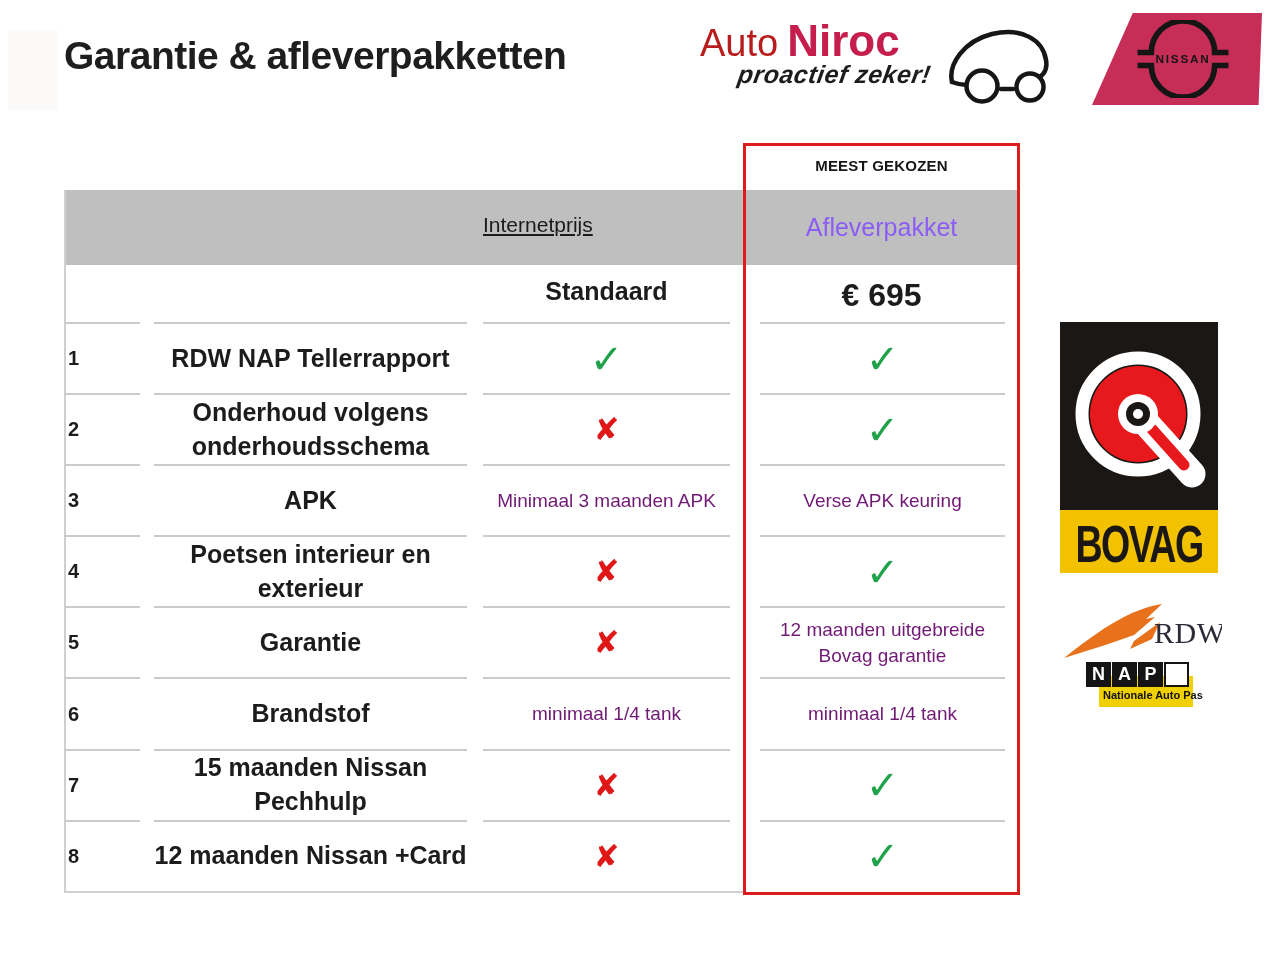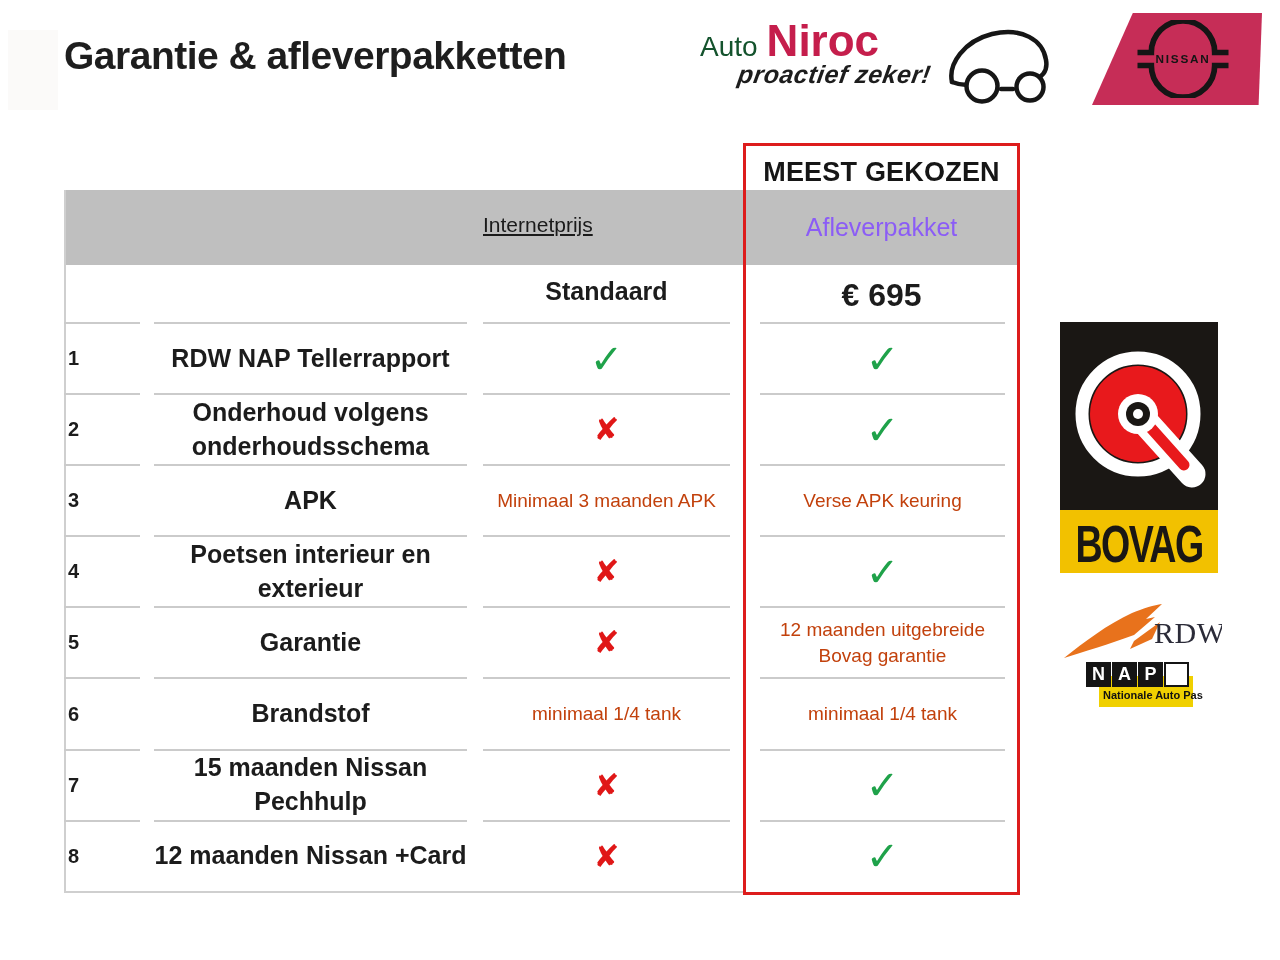--- a/index.html
+++ b/index.html
@@ -4,56 +4,56 @@
 <style>
   html,body{margin:0;padding:0;background:#ffffff;}
   .page{position:relative;width:1280px;height:960px;background:#fff;overflow:hidden;
         font-family:"Liberation Sans",sans-serif;color:#1c1c1c;}
   .abs{position:absolute;}
 
   
   .title{left:64px;top:34px;font-size:39px;font-weight:700;letter-spacing:-0.5px;color:#1e1e1e;}
   .brand{left:700px;top:16px;width:250px;height:100px;}
   .brand-line{white-space:nowrap;}
-  .brand-auto{font-size:28px;font-weight:400;color:#14532d;}
+  .brand-auto{font-size:38px;font-weight:400;color:#b91c1c;}
   .brand-niroc{font-size:44px;font-weight:700;color:var(--niroc,#c51e4c);margin-left:9px;margin-top:12px;}
   .brand-tagline{margin:-6px 0 0 38px;font-size:25px;font-style:italic;font-weight:700;
                  transform:skewX(-9deg);letter-spacing:0.5px;color:#1d1d1d;}
   .car-sketch{left:940px;top:20px;width:114px;height:90px;}
   .nissan-badge{left:1092px;top:13px;width:170px;height:92px;background:var(--nissan-bg,#c62d57);
                 clip-path:polygon(24% 0,100% 0,98% 100%,0 100%);}
   .nissan-emblem{position:absolute;left:30px;top:7px;width:122px;height:78px;}
   .faint-artifact{left:8px;top:30px;width:50px;height:80px;background:#fbfaf9;}
 
   
   .tbl-left-border{left:64px;top:190px;width:2px;height:703px;background:#cfcfcf;}
   .tbl-bottom-border{left:64px;top:891px;width:681px;height:2px;background:#cfcfcf;}
   .band-left{left:66px;top:190px;width:677px;height:75px;background:var(--band,#bfbfbf);}
   .hdr-std{left:483px;top:213px;width:247px;text-align:left;font-size:21px;color:#1b1b1b;text-decoration:underline;}
   .sub-std{left:483px;top:277px;width:247px;text-align:center;font-size:25px;font-weight:700;}
   .promo-box{left:743px;top:143px;width:277px;height:752px;border:3px solid var(--accent,#dd1c1c);
              background:#fff;box-sizing:border-box;}
   .promo-badge{position:absolute;left:0;right:0;top:11px;text-align:center;
-               font-size:27px;font-weight:700;letter-spacing:0.2px;color:#161616;}
+               font-size:15px;font-weight:700;letter-spacing:0.2px;color:#161616;}
   .band-pkg{position:absolute;left:0;right:0;top:44px;height:75px;background:var(--band,#bfbfbf);}
   .hdr-pkg{position:absolute;left:0;right:0;top:67px;text-align:center;font-size:25px;color:#8b5cf6;}
   .sub-pkg{position:absolute;left:0;right:0;top:131px;text-align:center;font-size:32px;font-weight:700;}
 
   
   .rows{left:64px;top:322px;width:960px;height:569px;display:flex;flex-direction:column;}
   .row{position:relative;height:71.1px;flex:0 0 auto;}
   .cell{position:absolute;top:0;height:100%;border-top:2px solid #cbcbcb;box-sizing:border-box;
         display:flex;align-items:center;justify-content:center;text-align:center;}
   .c-num{left:0;width:76px;justify-content:flex-start;padding-left:4px;
          font-size:20px;font-weight:700;}
   .c-feature{left:90px;width:313px;}
   .feature-text{font-size:25px;font-weight:700;line-height:1.35;}
   .c-std{left:419px;width:247px;}
   .c-pkg{left:696px;width:245px;}
-  .cell-text{font-size:19px;line-height:1.35;color:#c2410c;}
+  .cell-text{font-size:19px;line-height:1.35;color:#701a75;}
   .mark-check{font-family:"DejaVu Sans",sans-serif;font-size:40px;line-height:1;
               color:var(--check,#1fa24a);}
   .mark-cross{font-family:"DejaVu Sans",sans-serif;font-size:31px;line-height:1;
               color:var(--cross,#e01717);}
 
   
   .bovag{left:1060px;top:322px;width:158px;height:251px;}
   .rdw{left:1062px;top:600px;width:160px;height:62px;}
   .nap{left:1086px;top:662px;width:112px;height:48px;}
   .nap-yellow{position:absolute;left:13px;top:14px;width:94px;height:31px;background:var(--nap-yellow,#f0d000);}

